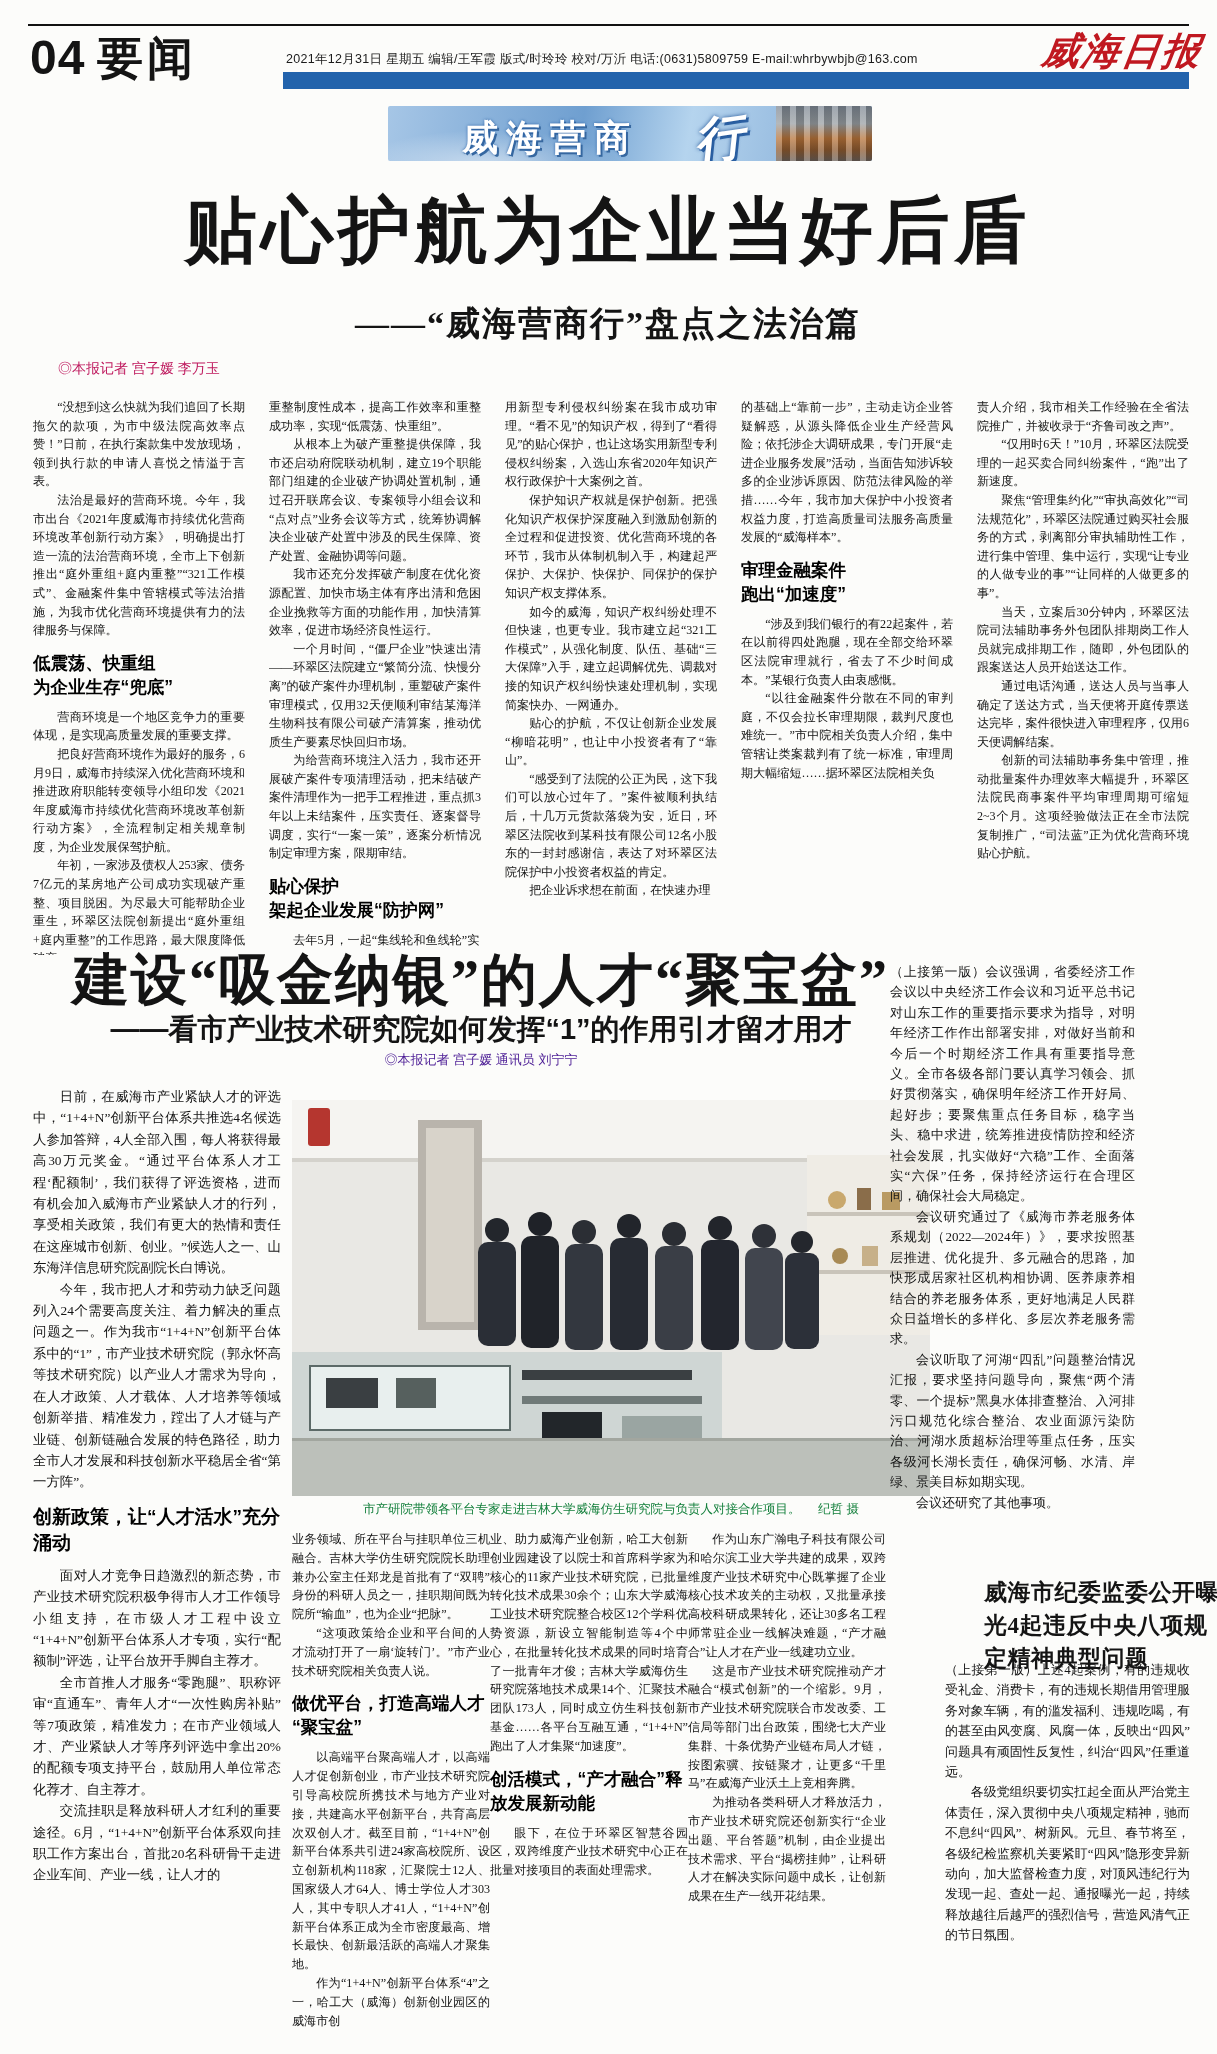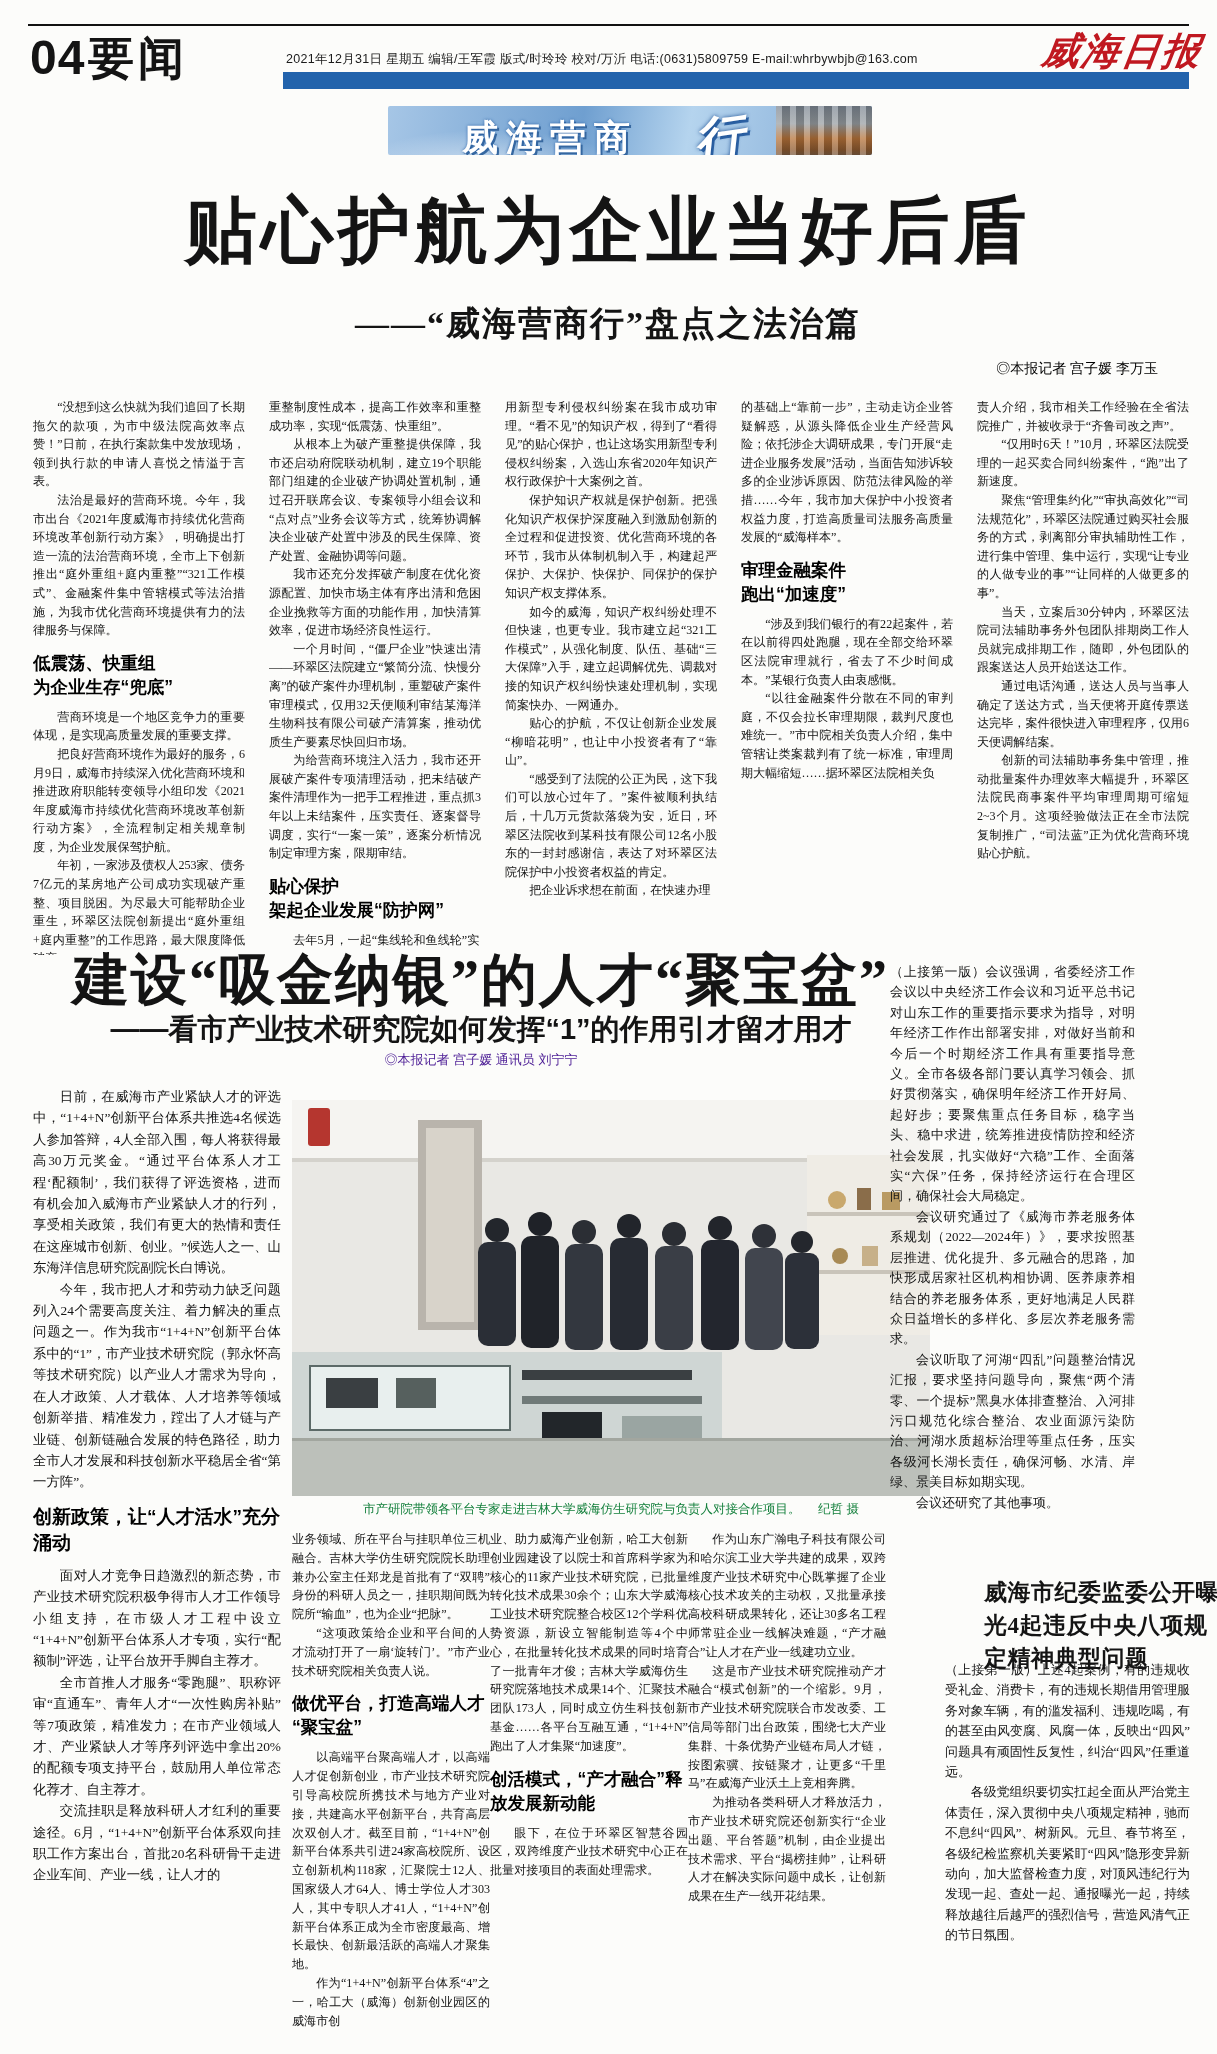--- a/index.html
+++ b/index.html
@@ -1,44 +1,44 @@
 <!DOCTYPE html>
 <html lang="zh"><head>
 <meta charset="utf-8">
 <style>
   html,body{margin:0;padding:0;background:#888;}
   .page{position:relative;width:1217px;height:2054px;background:#fcfcfa;margin:0 auto;overflow:hidden;
         font-family:"Liberation Serif",serif;color:#141414;}
   
   .toprule{position:absolute;left:28px;top:24px;width:1161px;border-top:2px solid #111;}
   .pgnum{position:absolute;left:30px;top:30px;font:700 48px "Liberation Sans",sans-serif;letter-spacing:1px;}
-  .secname{position:absolute;left:88px;top:28px;font:900 46px "Liberation Sans",sans-serif;letter-spacing:4px;}
+  .secname{position:absolute;left:97px;top:28px;font:900 46px "Liberation Sans",sans-serif;letter-spacing:4px;}
   .dateline{position:absolute;left:286px;top:52px;width:820px;font:12.5px/15px "Liberation Sans",sans-serif;color:#1b1b1b;letter-spacing:.3px;}
   .bluebar{position:absolute;left:283px;top:72px;width:906px;height:17px;}
   .logo{position:absolute;left:1042px;top:26px;font:italic 900 38px "Liberation Serif",serif;transform:skewX(-8deg);letter-spacing:2px;}
   
-  .banner{position:absolute;left:388px;top:106px;width:484px;height:49px;border-radius:2px;overflow:hidden;
+  .banner{position:absolute;left:388px;top:106px;width:484px;height:55px;border-radius:2px;overflow:hidden;
           background:linear-gradient(100deg,#a6c6e6 0%,#6f9fd0 40%,#b5d4ee 62%,#7fa8d4 100%);}
   .banner .swoosh{position:absolute;left:-30px;top:24px;width:260px;height:70px;border-radius:50%;
           background:radial-gradient(closest-side,rgba(255,255,255,.55),rgba(255,255,255,0));}
   .banner-title{position:absolute;left:74px;top:8px;font:900 36px "Liberation Sans",sans-serif;color:#fff;letter-spacing:8px;
           text-shadow:0 0 3px #2a62a8,2px 2px 0 #39699f;}
   .banner-script{position:absolute;left:306px;top:0px;font:italic 900 50px "Liberation Serif",serif;color:#fff;
           text-shadow:0 0 4px #1d4f92,2px 3px 0 #2f64a6;transform:rotate(-8deg);}
   .banner-photo{position:absolute;right:0;top:0;width:96px;height:59px;
           background:linear-gradient(180deg,#7e8894 0%,#9aa0a4 30%,#b8743a 55%,#8d5a30 75%,#5c6166 100%);}
   .banner-photo:before{content:"";position:absolute;inset:0;
           background:repeating-linear-gradient(90deg,rgba(255,255,255,.25) 0 6px,rgba(0,0,0,.18) 6px 14px);}
   
   .a1-headline{position:absolute;left:58px;top:186px;width:1100px;text-align:center;
           font:900 72px/1.25 "Liberation Serif",serif;letter-spacing:5px;}
   .a1-subhead{position:absolute;left:58px;top:304px;width:1100px;text-align:center;
           font:700 34px/1.2 "Liberation Serif",serif;letter-spacing:2px;}
-  .a1-byline{position:absolute;left:58px;top:360px;width:1100px;text-align:right;
-          font:14px/1.2 "Liberation Sans",sans-serif;color:#000000;}
+  .a1-byline{position:absolute;left:58px;top:360px;width:1100px;text-align:left;
+          font:14px/1.2 "Liberation Sans",sans-serif;color:#be185d;}
   .a1-cols{position:absolute;left:33px;top:398px;width:1157px;height:557px;display:flex;gap:24px;}
   .a1-cols .col{width:212px;height:557px;overflow:hidden;font-size:12.1px;line-height:18.6px;}
   
   .para{margin:0;text-indent:2em;text-align:justify;}
   .para.cont{text-indent:0;}
   .subhd{font-family:"Liberation Sans",sans-serif;font-weight:700;font-size:17.5px;line-height:24px;margin:11px 0 9px;color:#000;}
   
   .a2-headline{position:absolute;left:30px;top:948px;width:902px;text-align:center;
           font:900 56px/1.15 "Liberation Serif",serif;letter-spacing:2px;}
   .a2-subhead{position:absolute;left:30px;top:1012px;width:902px;text-align:center;

